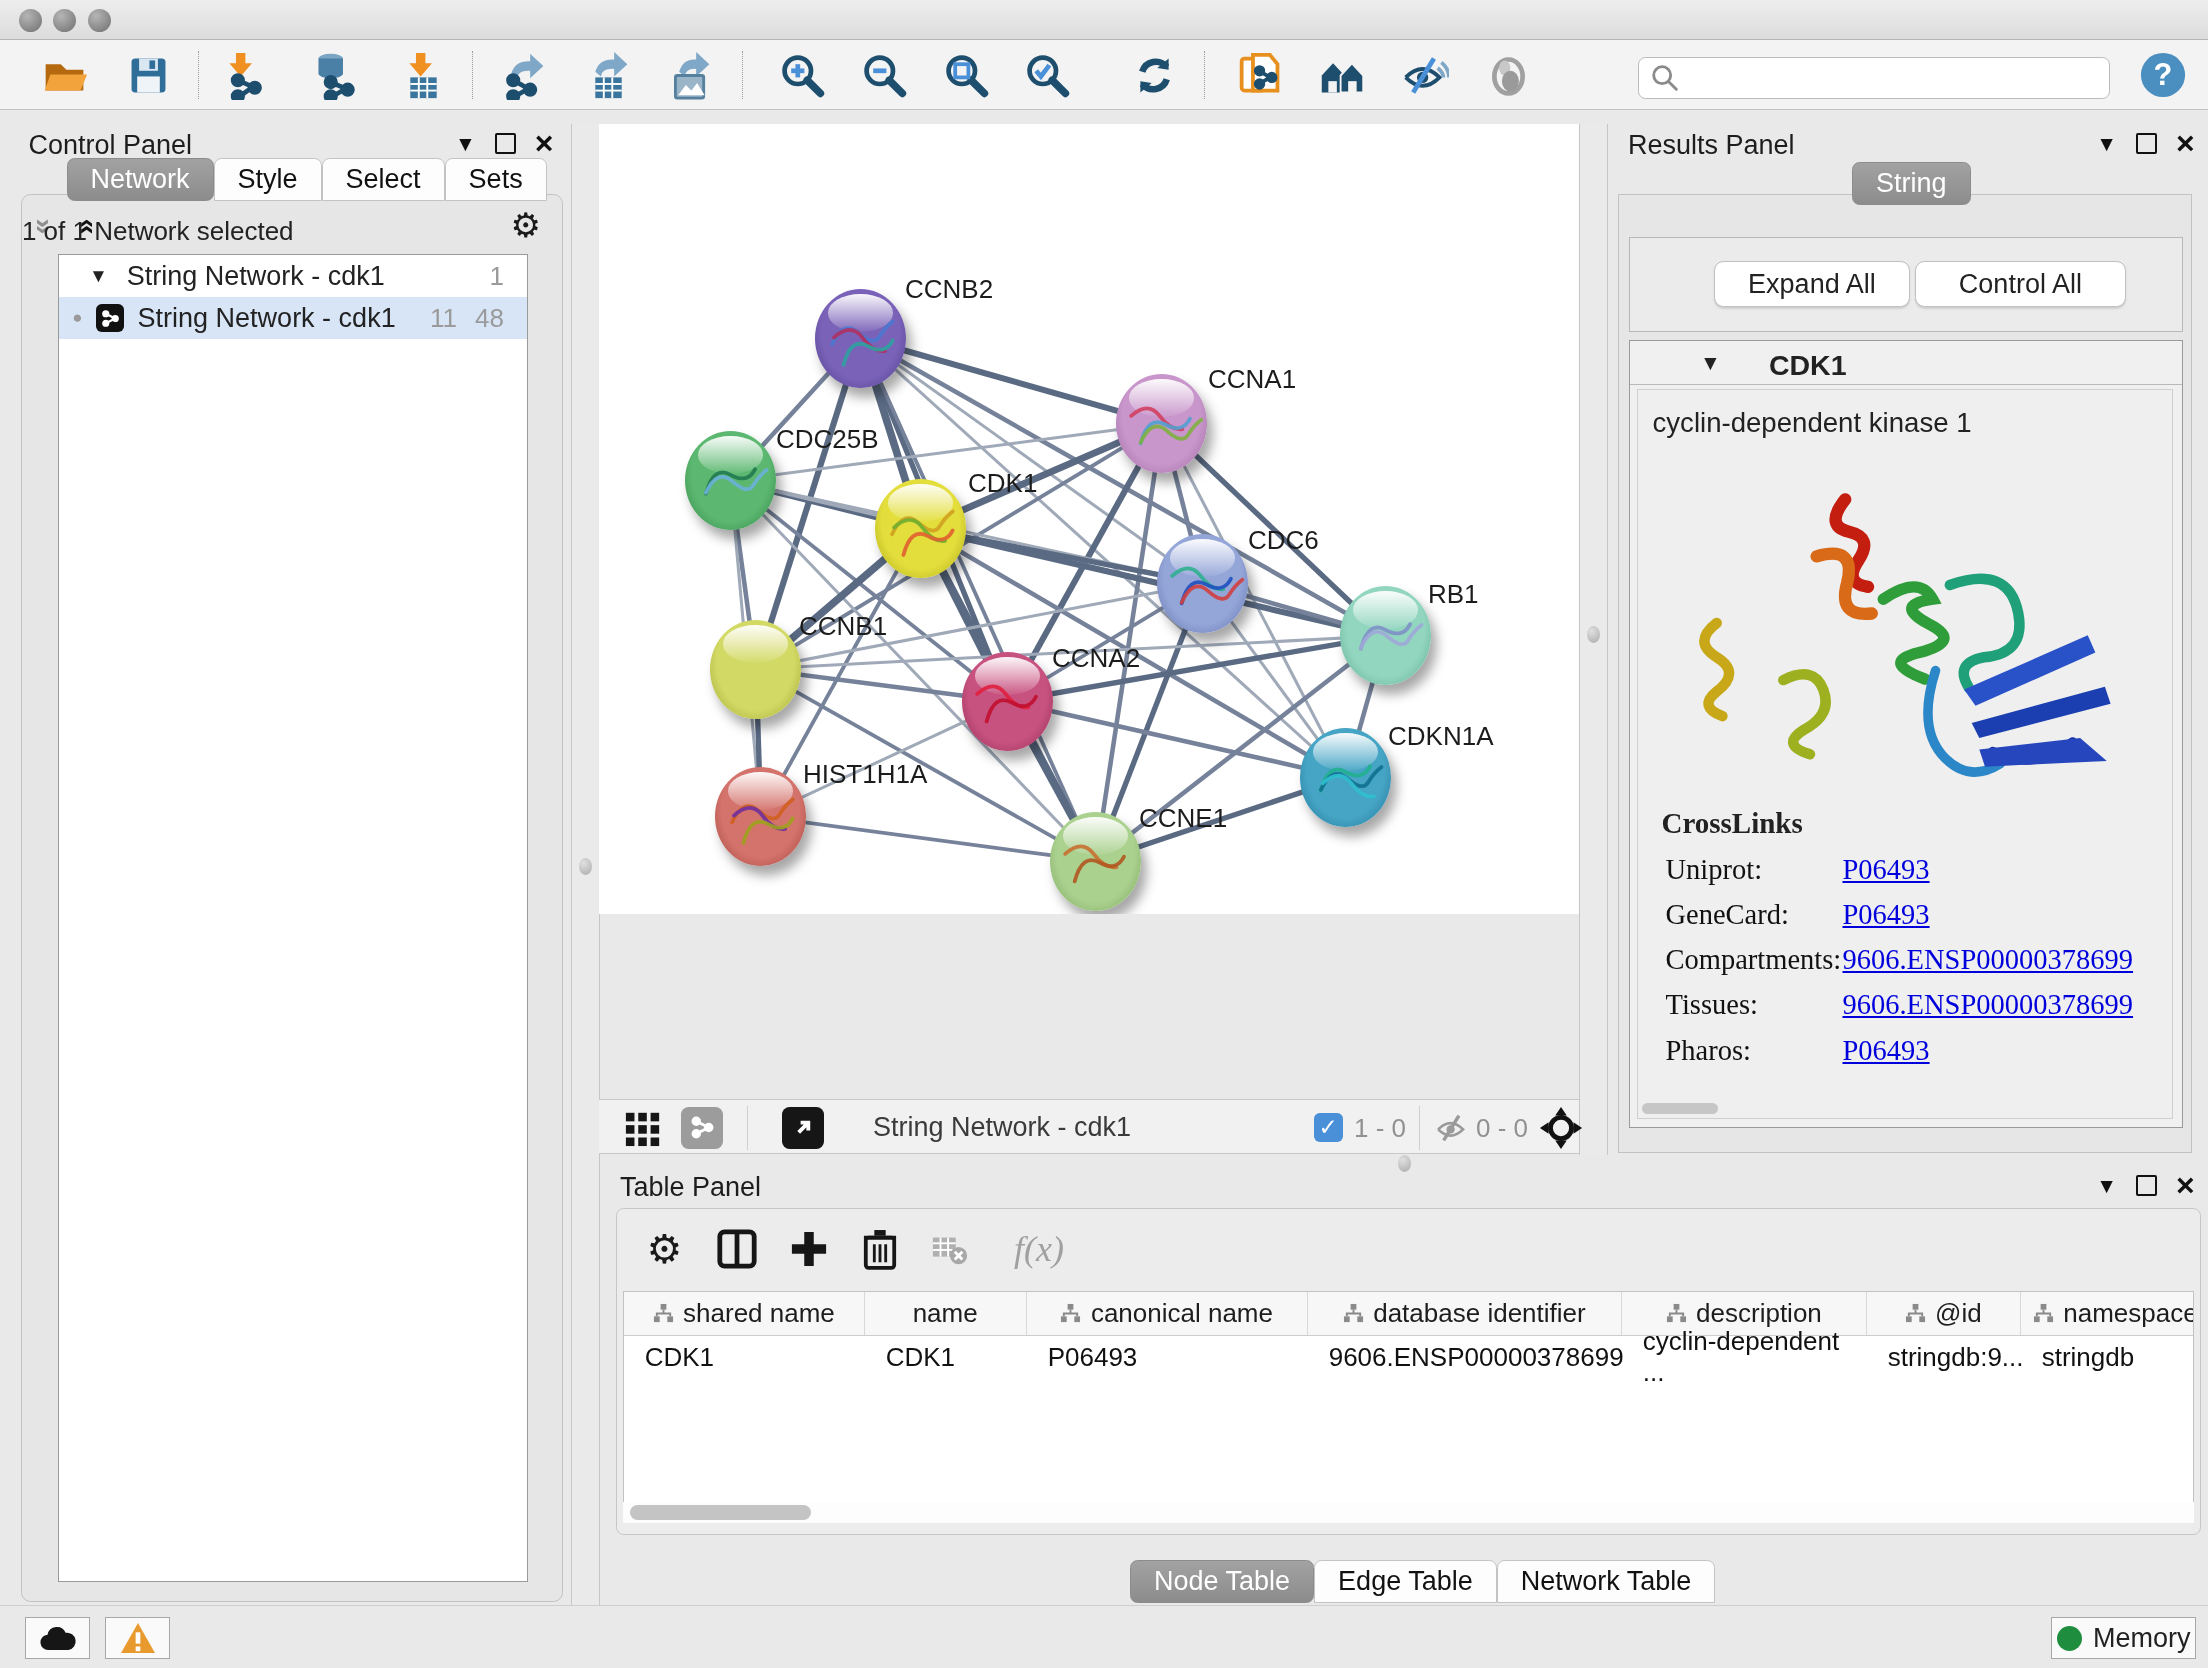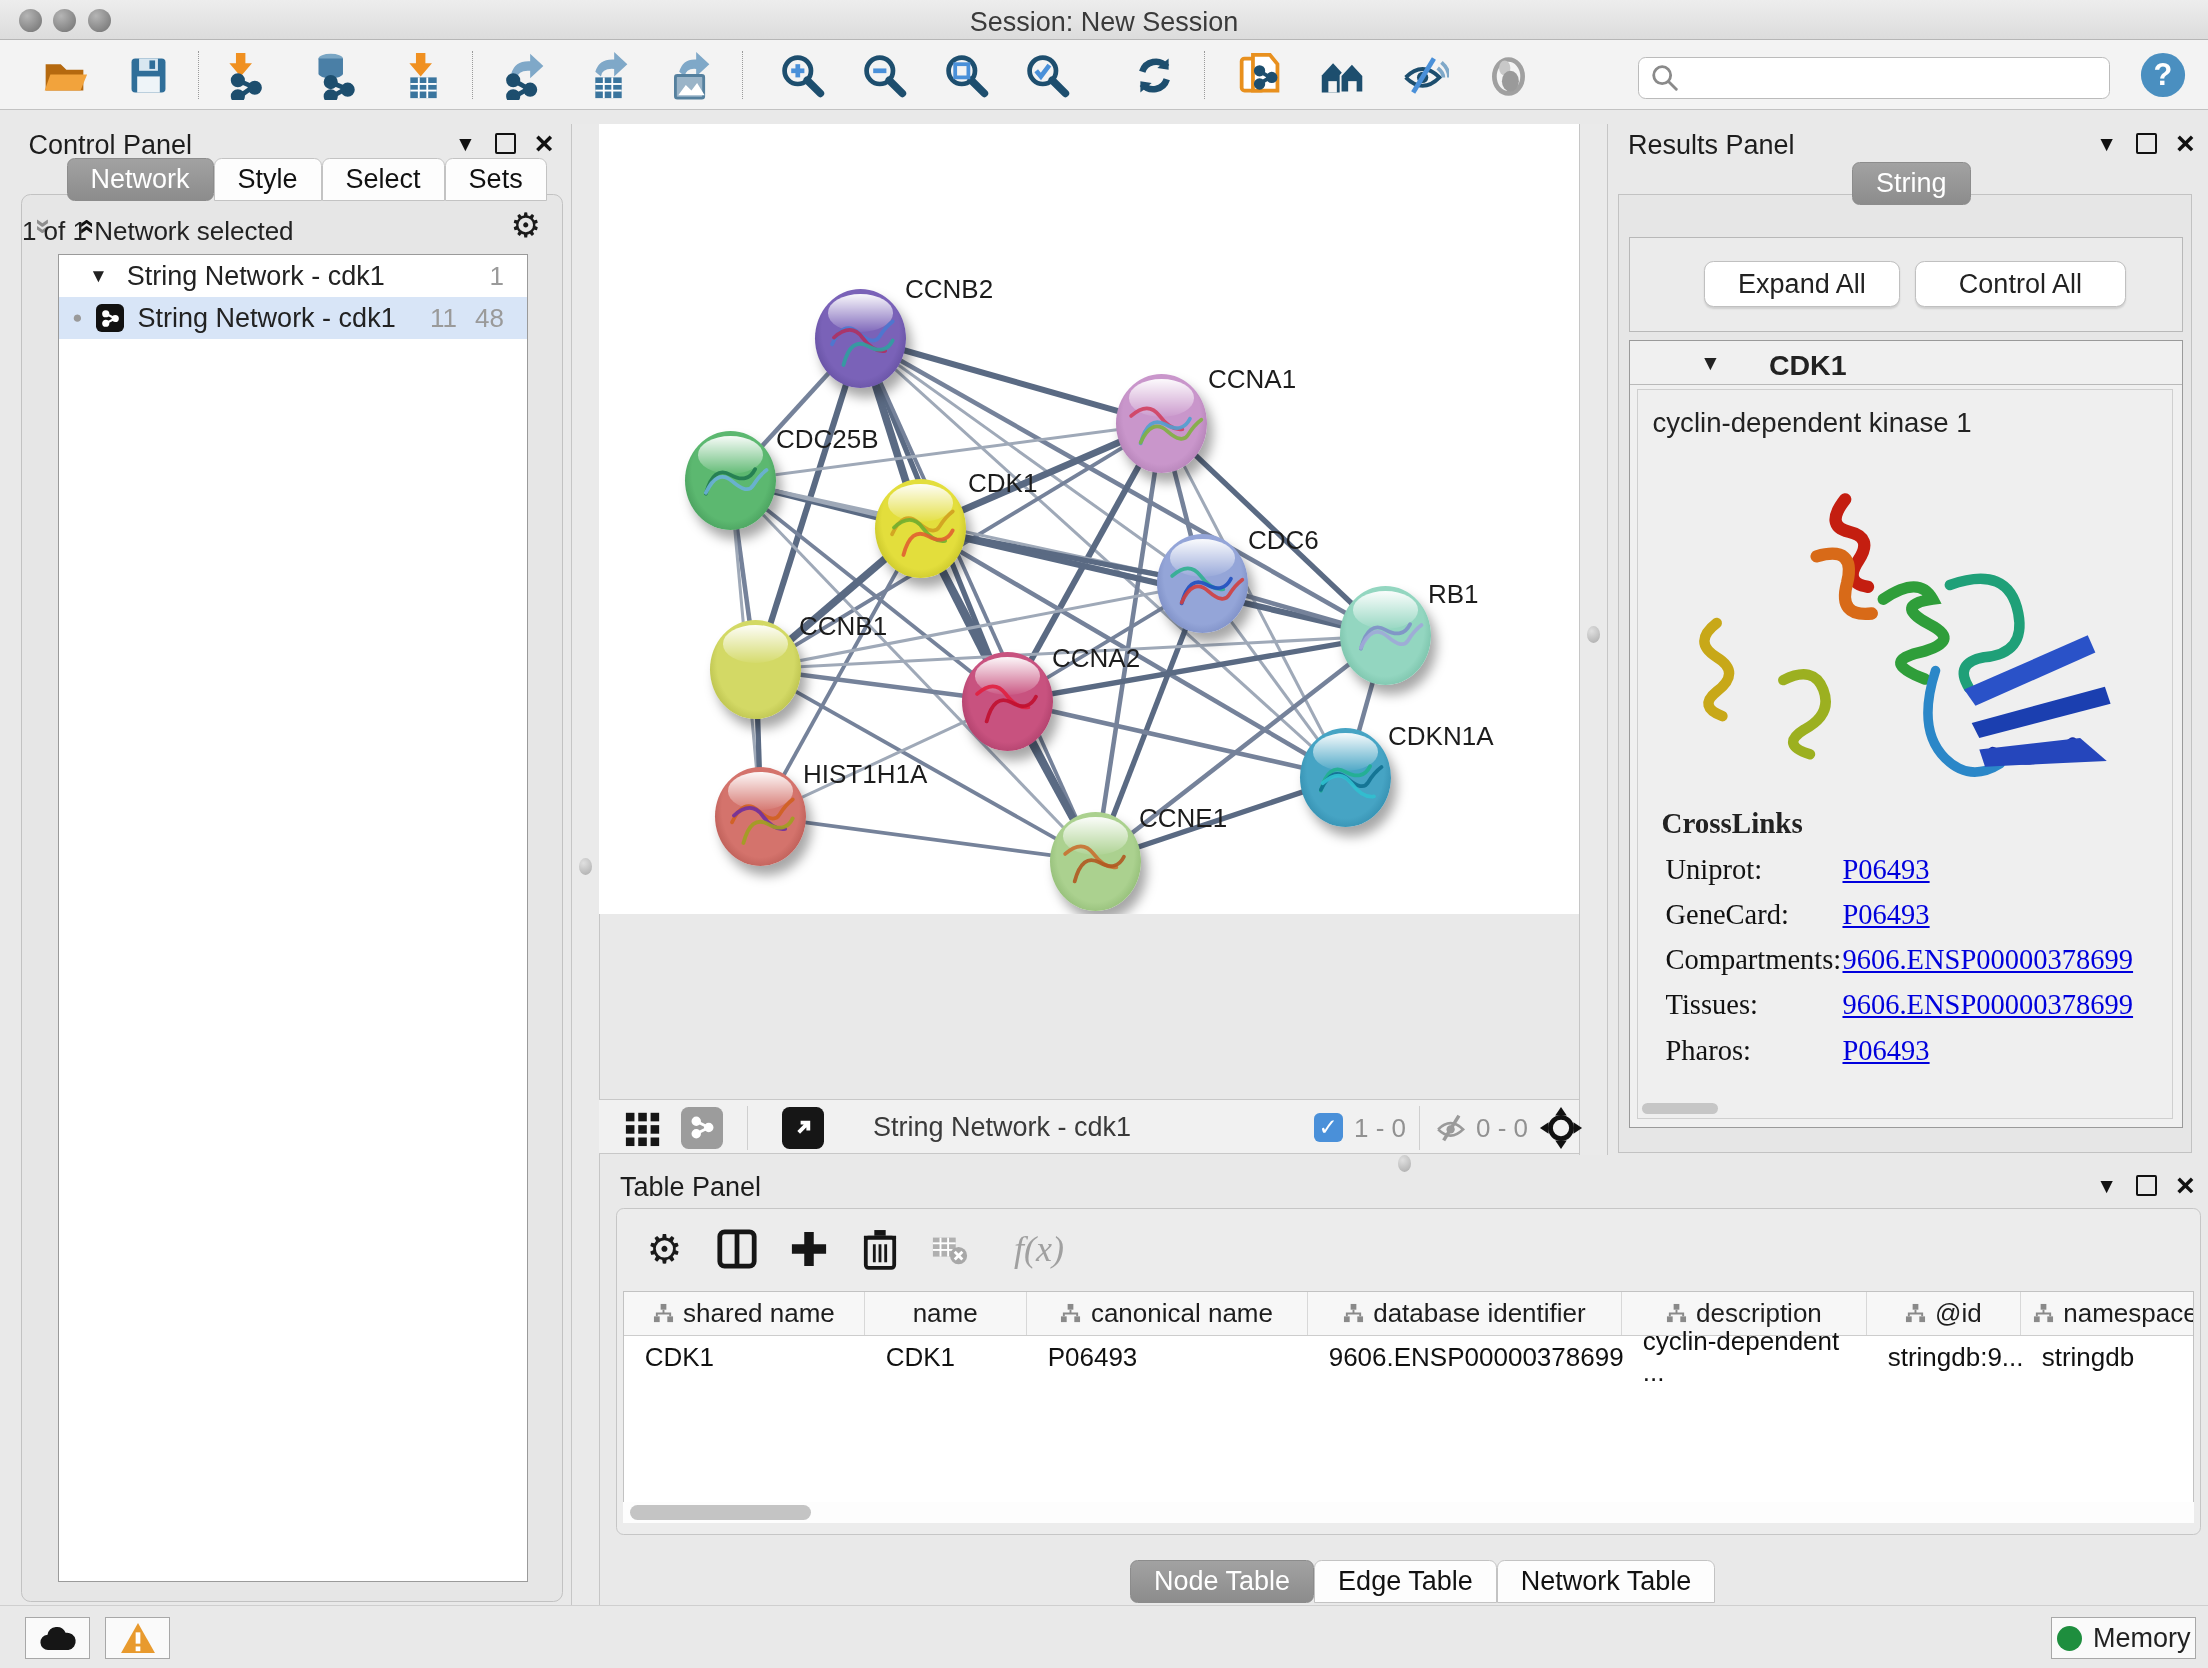--- a/index.html
+++ b/index.html
@@ -130,21 +130,20 @@
 </style>
 </head>
 <body>
 
 <div id="app">
 
   <div class="titlebar">
     <div class="traffic" style="left:19px"></div>
     <div class="traffic" style="left:53px"></div>
     <div class="traffic" style="left:88px"></div>
-    <div class="win-title">Session: New Session</div>
   </div>
 
   <div class="toolbar">
     <div class="tbtn" style="left:40px">
       <svg width="49" height="49" viewBox="0 0 52 52">
           <path d="M6 14 L22 14 L28 20 L46 20 L46 42 L6 42 Z" fill="#b5690f"></path>
           <path d="M11 25 L50 25 L43 42 L5 42 Z" fill="#f2a33c"></path>
         </svg>
     </div>
     <div class="tbtn" style="left:124px">
@@ -574,21 +573,21 @@
     <div class="win-ctrls" style="right:13.3px;top:7.6px">
       <span class="wc-collapse">▼</span>
       <span class="wc-float"></span>
       <span class="wc-close">×</span>
     </div>
     <div style="position:absolute;left:245px;top:38px;z-index:2">
       <span class="tab active">String</span>
     </div>
     <div id="rp-box">
       <div id="rp-btnbar">
-        <span class="rp-btn" style="left:74px;width:196px">Expand All</span>
+        <span class="rp-btn" style="left:84px;width:196px">Expand All</span>
         <span class="rp-btn" style="left:285px;width:211px">Control All</span>
       </div>
       <div id="rp-entry">
         <div id="rp-entry-header">
           <span style="position:absolute;left:70px;top:9.5px;font-size:21px">▼</span>
           <span style="position:absolute;left:139px;top:7.6px;font-size:28.5px;font-weight:bold">CDK1</span>
         </div>
         <div id="rp-entry-body">
           <div style="margin:17px 0 0 14px;font-size:27.6px">cyclin-dependent kinase 1</div>
           <svg width="514" height="352" viewBox="0 0 540 370" style="margin:7.6px 0 0 11.4px">

